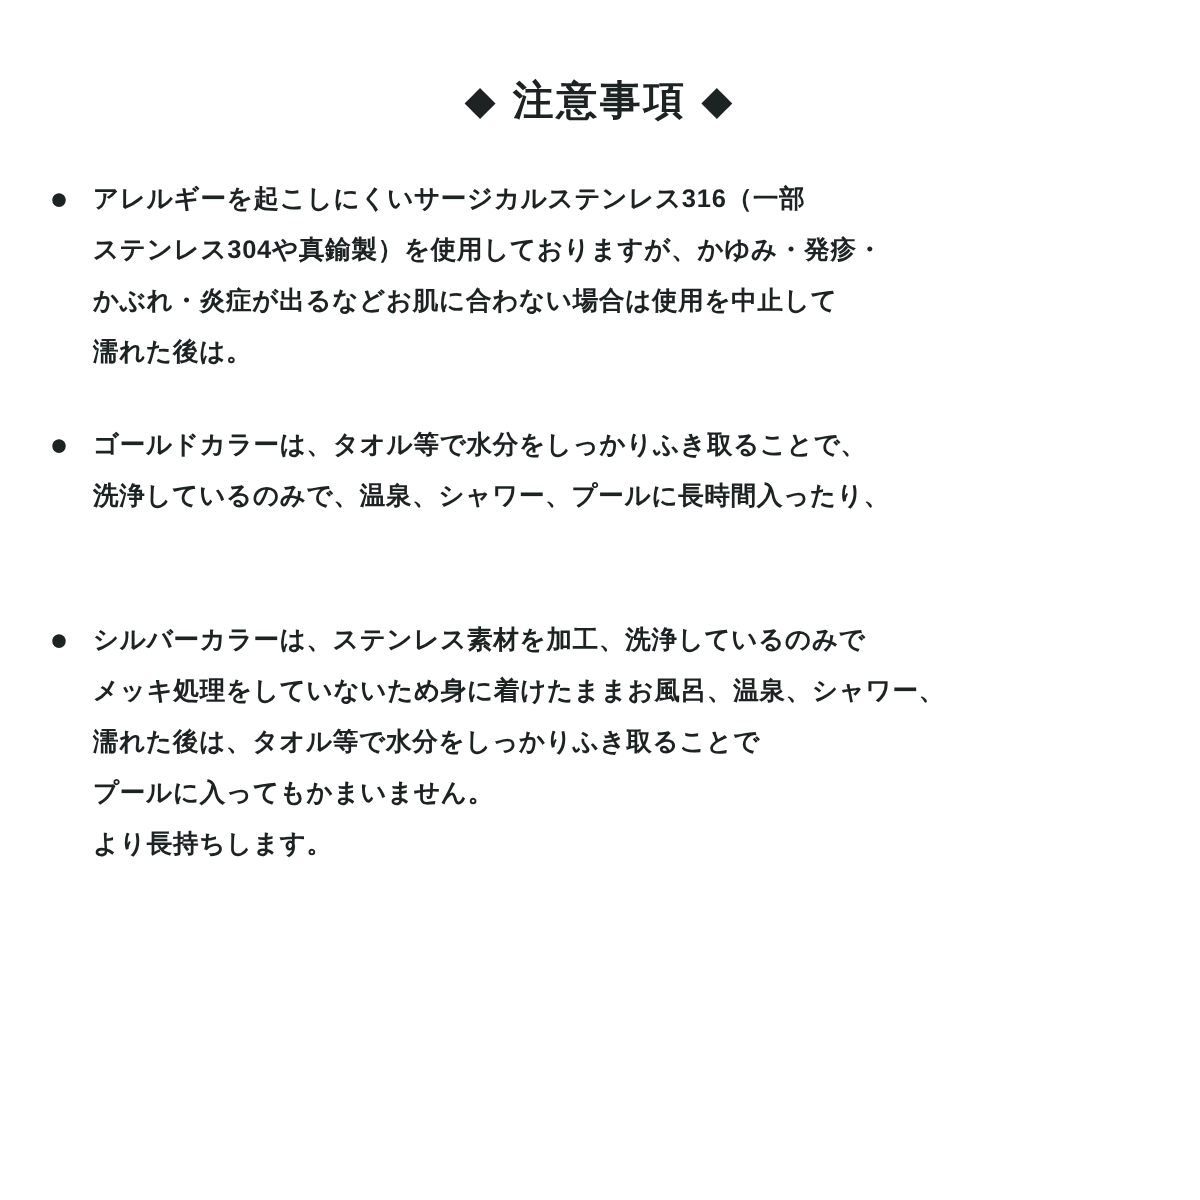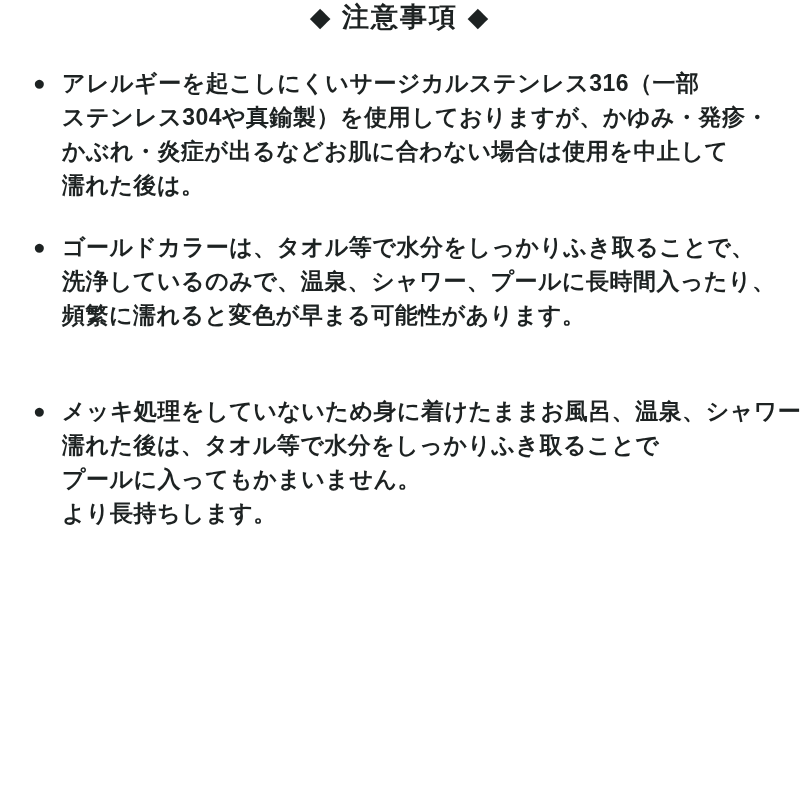--- a/index.html
+++ b/index.html
@@ -12,20 +12,21 @@
     width: 800px;
     height: 800px;
     margin: 0 auto;
     background: #ffffff;
     overflow: hidden;
     box-sizing: border-box;
     font-family: "Liberation Sans", "DejaVu Sans", sans-serif;
     color: #1d2222;
   }
   .page-title {
+    padding-top: 50px;
     text-align: center;
     font-size: 27px;
     line-height: 34px;
     font-weight: bold;
     letter-spacing: 2px;
     white-space: nowrap;
   }
   .notice-list {
     padding-left: 33px;
     padding-right: 10px;
@@ -43,21 +44,21 @@
     font-size: 21px;
     line-height: 34px;
     font-weight: bold;
     color: #1d2222;
   }
   .notice-lines {
     flex: 1 1 auto;
     min-width: 0;
   }
   .notice-line {
-    font-size: 23px;
+    font-size: 17px;
     line-height: 34px;
     font-weight: bold;
     letter-spacing: 0.5px;
     white-space: nowrap;
   }
 </style>
 </head>
 <body>
 
 <div class="page">
@@ -74,27 +75,27 @@
         <div class="notice-line">かぶれ・炎症が出るなどお肌に合わない場合は使用を中止して</div>
         <div class="notice-line">濡れた後は。</div>
       </div>
     </div>
 
     <div class="notice-item second">
       <span class="bullet">●</span>
       <div class="notice-lines">
         <div class="notice-line">ゴールドカラーは、タオル等で水分をしっかりふき取ることで、</div>
         <div class="notice-line">洗浄しているのみで、温泉、シャワー、プールに長時間入ったり、</div>
-        <div class="notice-line">頻繁に濡れると変色が早まる可能性があります。</div>
       </div>
     </div>
 
     <div class="notice-item third">
       <span class="bullet">●</span>
       <div class="notice-lines">
+        <div class="notice-line">シルバーカラーは、ステンレス素材を加工、洗浄しているのみで</div>
         <div class="notice-line">メッキ処理をしていないため身に着けたままお風呂、温泉、シャワー、</div>
         <div class="notice-line">濡れた後は、タオル等で水分をしっかりふき取ることで</div>
         <div class="notice-line">プールに入ってもかまいません。</div>
         <div class="notice-line">より長持ちします。</div>
       </div>
     </div>
 
   </div>
 </div>
 

